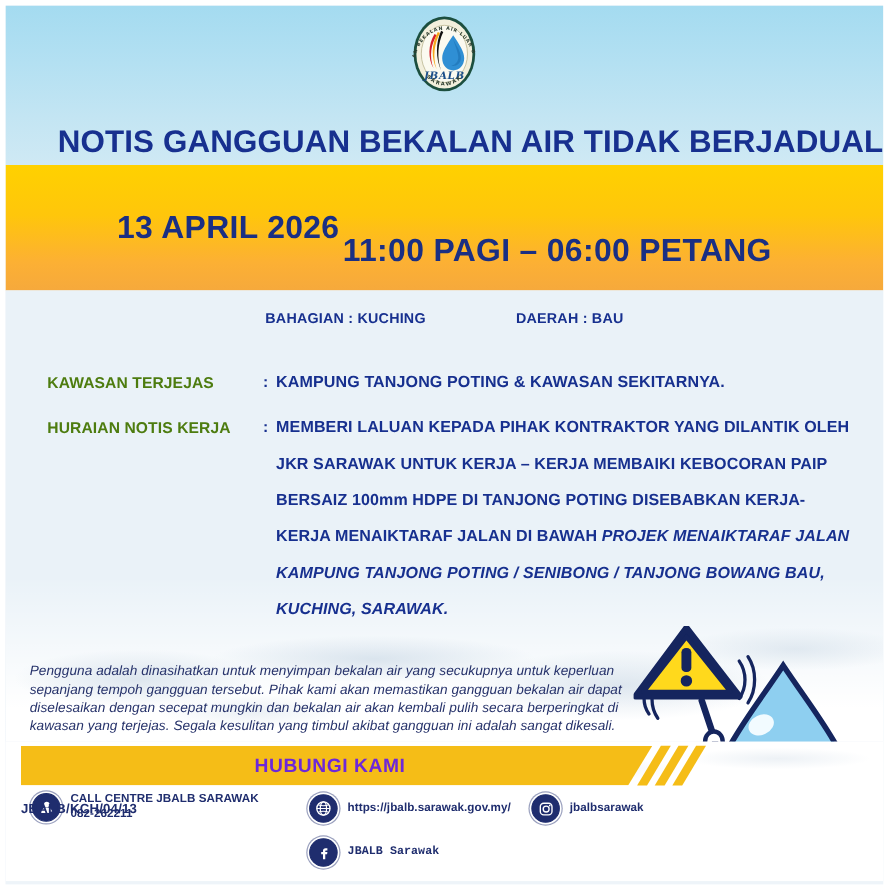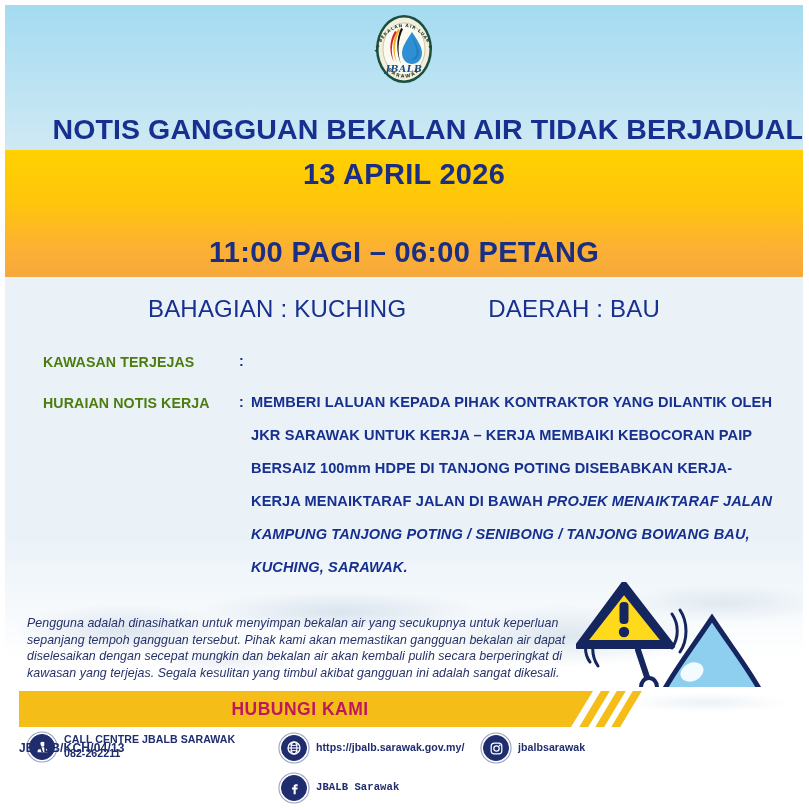--- a/index.html
+++ b/index.html
@@ -55,24 +55,24 @@
     font-size: 28.5px;
     font-weight: bold;
     color: #17308f;
     letter-spacing: 0.1px;
     white-space: nowrap;
     font-family: "Liberation Sans", sans-serif;
   }
 
   
   .date-banner {
-    height: 127px;
+    height: 114px;
     background: linear-gradient(to bottom, #ffd100 0%, #ffc60b 40%, #fcb034 78%, #f6a93c 100%);
     display: flex;
-    flex-direction: column;
+    flex-direction: row;
     align-items: center;
     justify-content: center;
     gap: 3px;
   }
   .date-line {
     font-size: 29px;
     font-weight: bold;
     color: #1a2f83;
     letter-spacing: 0.3px;
   }
@@ -107,22 +107,22 @@
   }
 
   .region-row {
     position: absolute;
     top: 18px; left: 0; right: 0;
     display: flex;
     justify-content: center;
     gap: 82px;
   }
   .region-item {
-    font-size: 24px;
-    font-weight: normal;
+    font-size: 13px;
+    font-weight: bold;
     color: #17308f;
     letter-spacing: 0.2px;
   }
 
   .info-block {
     position: absolute;
     top: 76px;
     left: 38px;
     right: 30px;
   }
@@ -192,21 +192,21 @@
     height: 36px;
     background: #f5bd17;
     clip-path: polygon(0 0, 100% 0, calc(100% - 22px) 100%, 0 100%);
     display: flex;
     align-items: center;
     justify-content: center;
   }
   .hubungi-text {
     font-size: 17.5px;
     font-weight: bold;
-    color: #be185d;
+    color: #6d28d9;
     letter-spacing: 0.5px;
     margin-right: 12px;
   }
   .stripe {
     position: absolute;
     top: 4px;
     width: 9px;
     height: 36px;
     background: #f5bd17;
     transform: skewX(-31deg);
@@ -324,20 +324,21 @@
       <div class="region-row">
         <div class="region-item">BAHAGIAN : KUCHING</div>
         <div class="region-item">DAERAH : BAU</div>
       </div>
 
       <div class="info-block">
 
         <div class="info-row">
           <div class="info-label">KAWASAN TERJEJAS</div>
           <div class="info-colon">:</div>
+          <div class="info-value">KAMPUNG TANJONG POTING &amp; KAWASAN SEKITARNYA.</div>
         </div>
 
         <div class="info-row">
           <div class="info-label">HURAIAN NOTIS KERJA</div>
           <div class="info-colon">:</div>
           <div class="info-value">
             <div class="desc-line">MEMBERI LALUAN KEPADA PIHAK KONTRAKTOR YANG DILANTIK OLEH</div>
             <div class="desc-line">JKR SARAWAK UNTUK KERJA – KERJA MEMBAIKI KEBOCORAN PAIP</div>
             <div class="desc-line">BERSAIZ 100mm HDPE  DI TANJONG POTING DISEBABKAN KERJA-</div>
             <div class="desc-line"><span>KERJA MENAIKTARAF JALAN DI BAWAH </span><span class="ital">PROJEK MENAIKTARAF JALAN</span></div>

